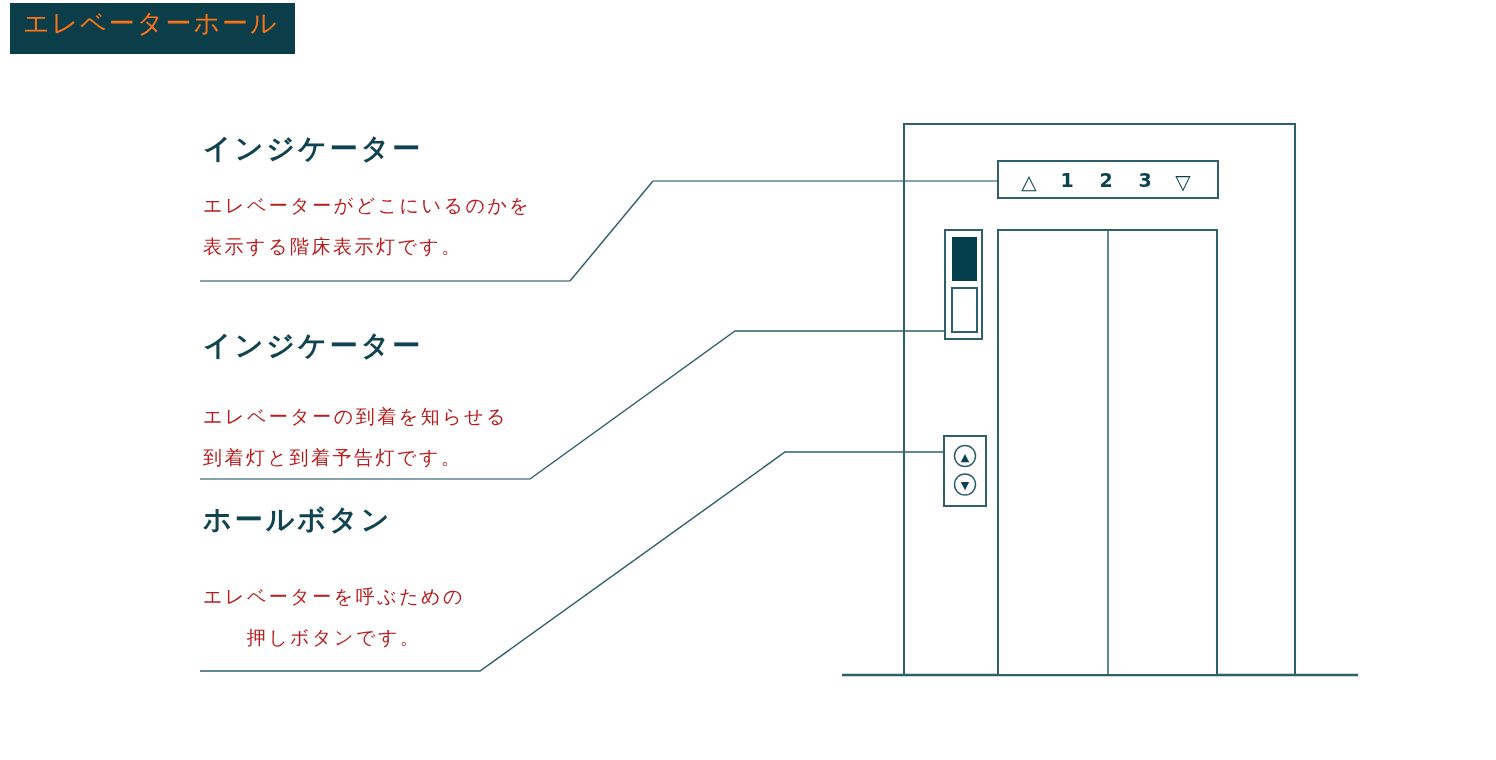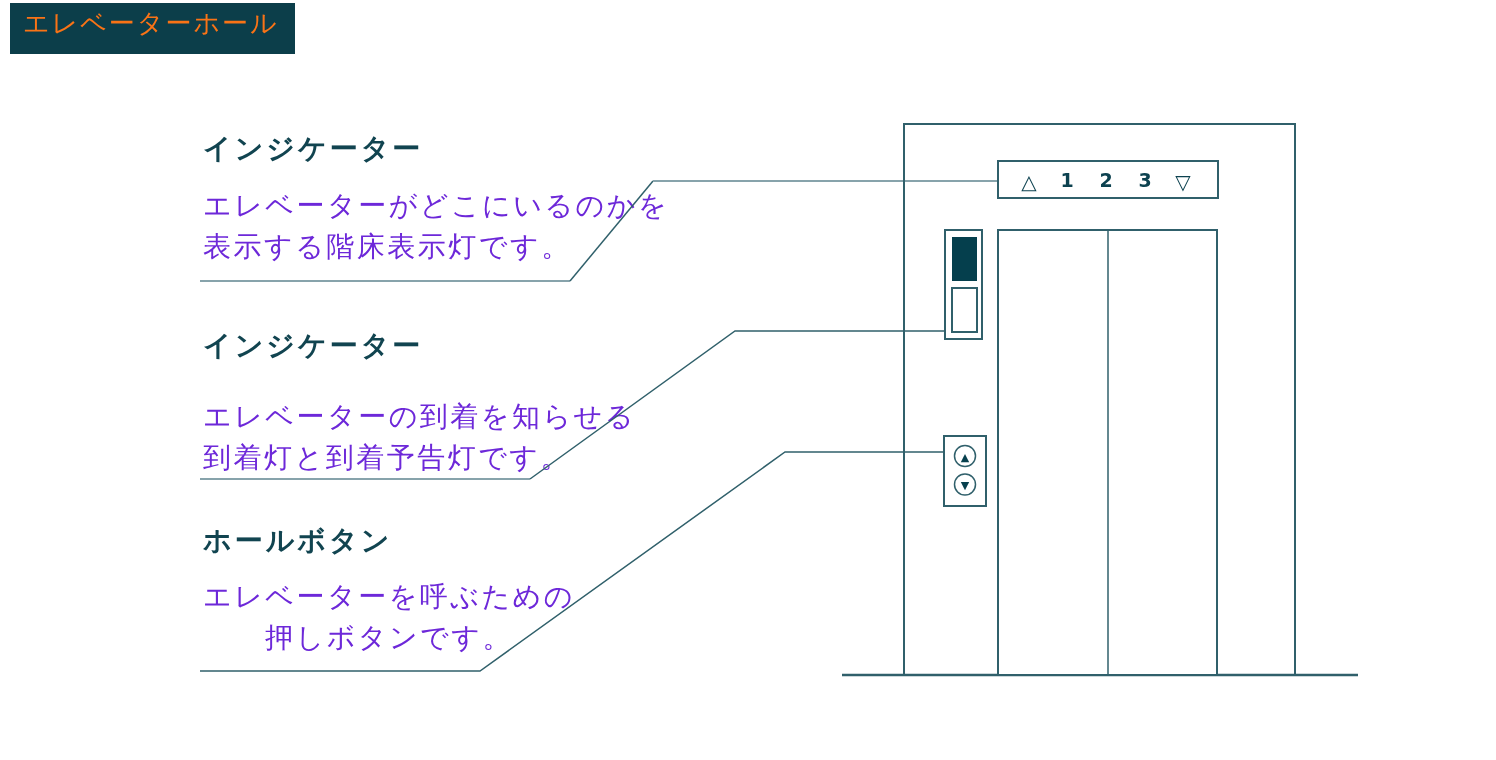--- a/index.html
+++ b/index.html
@@ -34,32 +34,32 @@
     font-size: 28px;
     font-weight: bold;
     letter-spacing: 3px;
     color: #114450;
     line-height: 1.15;
   }
   .section-desc {
     position: absolute;
     left: 203px;
     margin: 0;
-    font-size: 28px;
+    font-size: 19px;
     font-weight: 500;
     letter-spacing: 2.5px;
     line-height: 41px;
-    color: #6d28d9;
+    color: #b91c1c;
     white-space: pre-line;
   }
   #h1 { top: 133px; }
   #d1 { top: 185px; }
   #h2 { top: 330px; }
   #d2 { top: 396px; }
-  #h3 { top: 525px; }
+  #h3 { top: 504px; }
   #d3 { top: 576px; text-align: center; }
   svg.diagram {
     position: absolute;
     left: 0;
     top: 0;
   }
   .num-label {
     font-family: "DejaVu Sans", "Liberation Sans", sans-serif;
     font-size: 19px;
     font-weight: bold;

